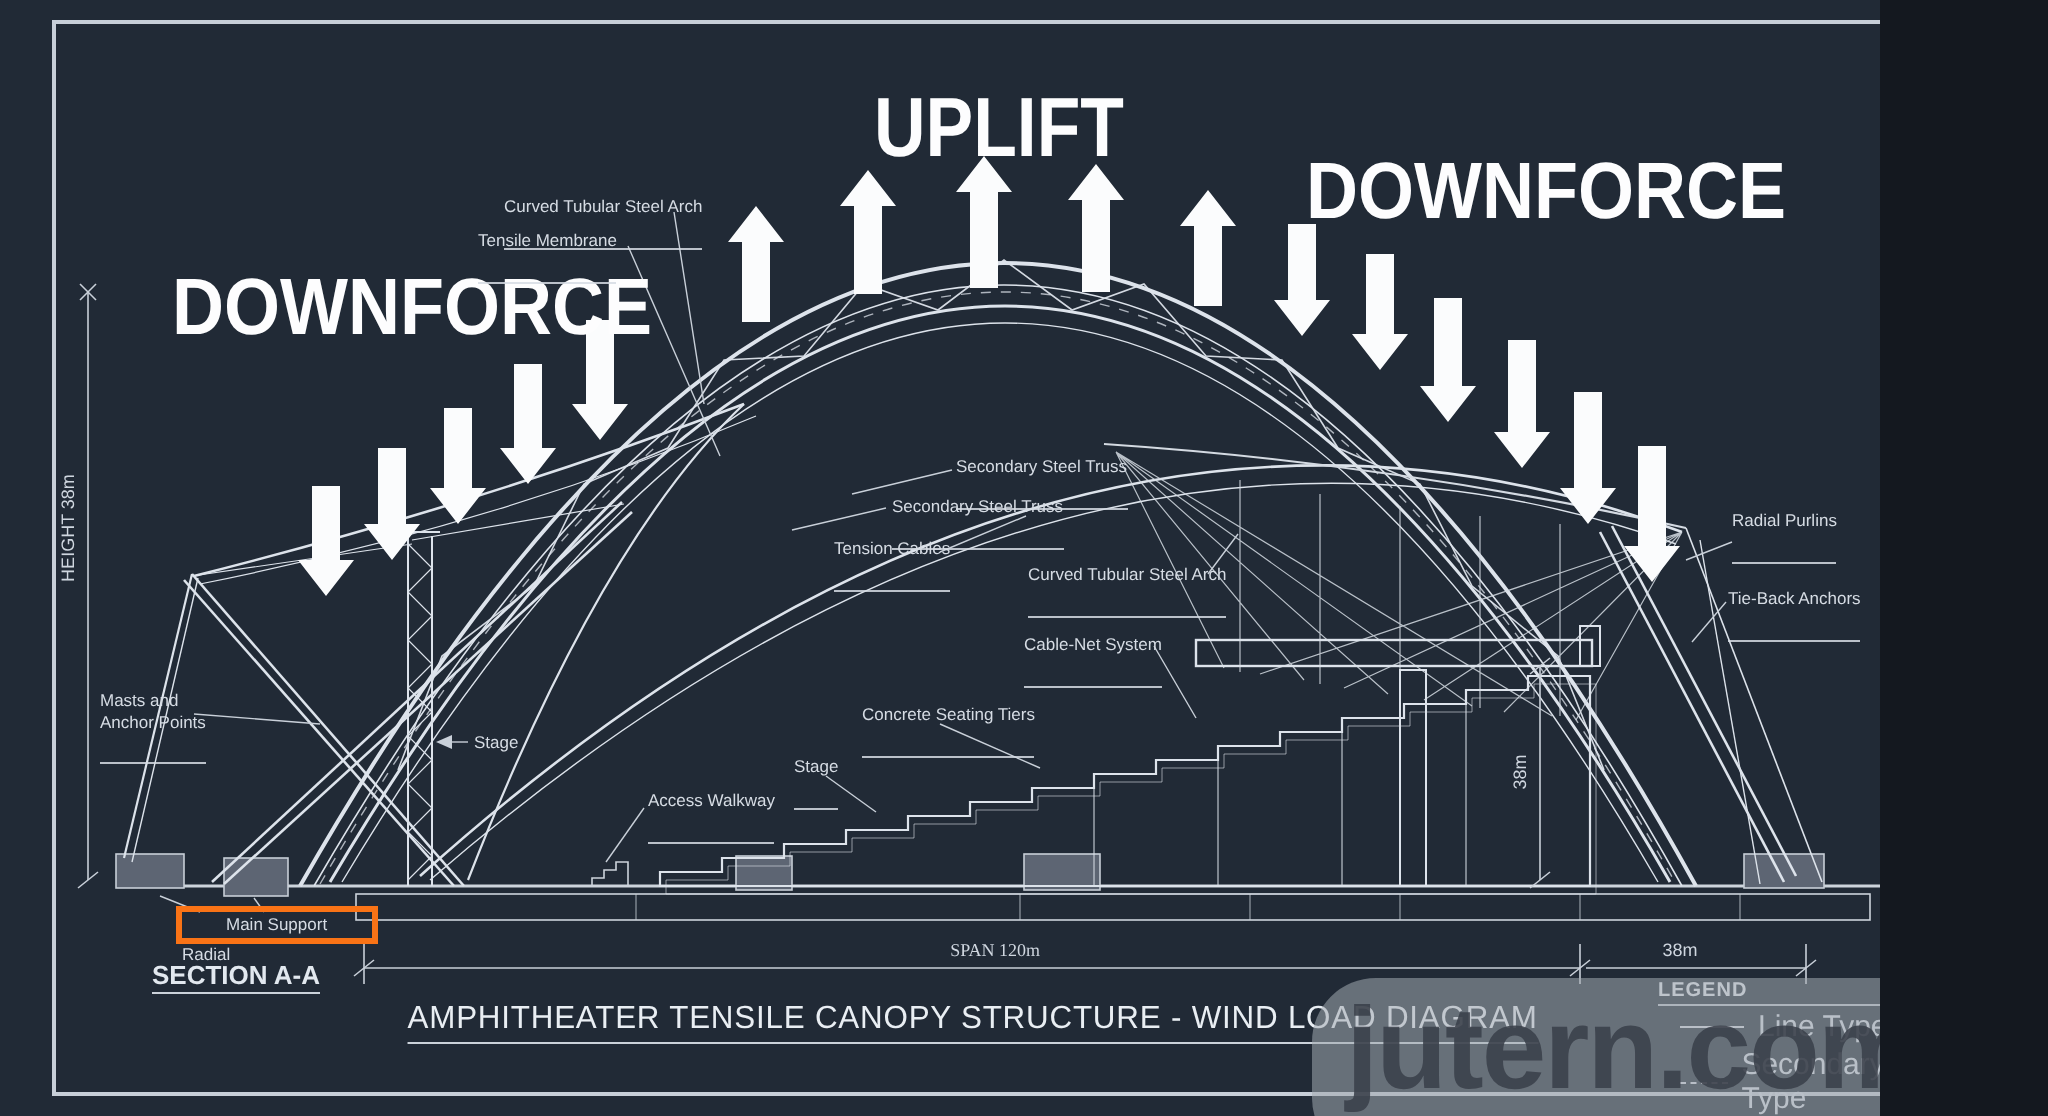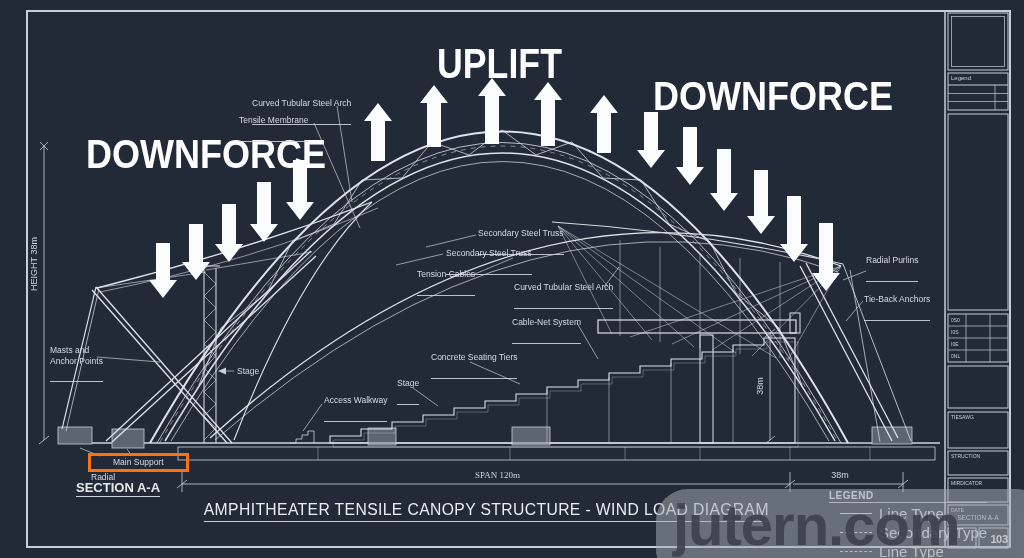--- a/index.html
+++ b/index.html
@@ -1,16 +1,16 @@
 <!DOCTYPE html>
 <html><head>
 <meta charset="utf-8">
 <style>
   html,body{margin:0;padding:0;background:#14181f;overflow:hidden;}
-  .sheet{position:relative;width:1024px;height:558px;background:#212a36;overflow:hidden;
+  .sheet{position:relative;width:940px;height:558px;background:#212a36;overflow:hidden;
          font-family:"Liberation Sans",sans-serif;color:#dde3eb;}
   .sheet svg{position:absolute;left:0;top:0;}
   .lbl{position:absolute;font-size:8.5px;letter-spacing:0;color:#d6dce4;white-space:nowrap;line-height:11px;}
   .ul{border-bottom:1px solid rgba(214,220,228,.85);padding-bottom:15px;}
   .big{position:absolute;font-weight:bold;color:#fdfdfe;transform-origin:left top;white-space:nowrap;}
   .dim{position:absolute;font-size:9px;color:#cfd6df;white-space:nowrap;}
   .rot{transform:rotate(-90deg);text-align:center;}
   .boxed{border:3px solid #f97316;padding:1px 22px;display:inline-block;}
   .title-wrap{position:absolute;left:180px;top:501px;width:612px;text-align:center;}
   .title-wrap span{display:inline-block;font-size:16px;letter-spacing:.4px;color:#e9eef3;

